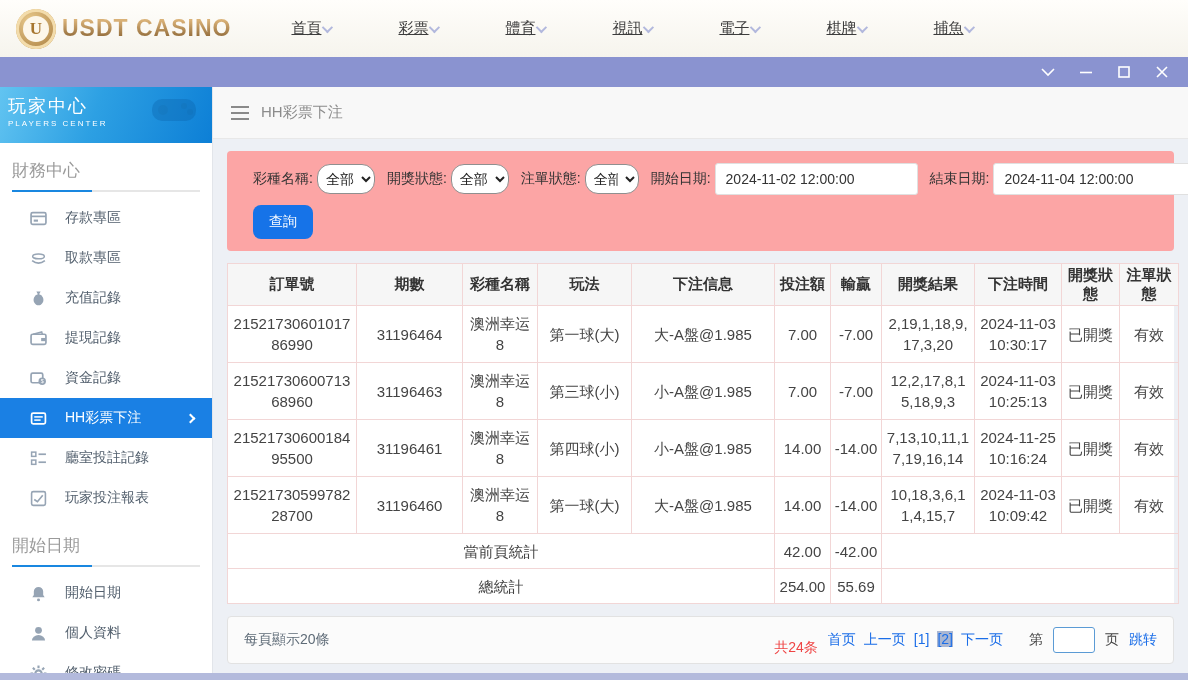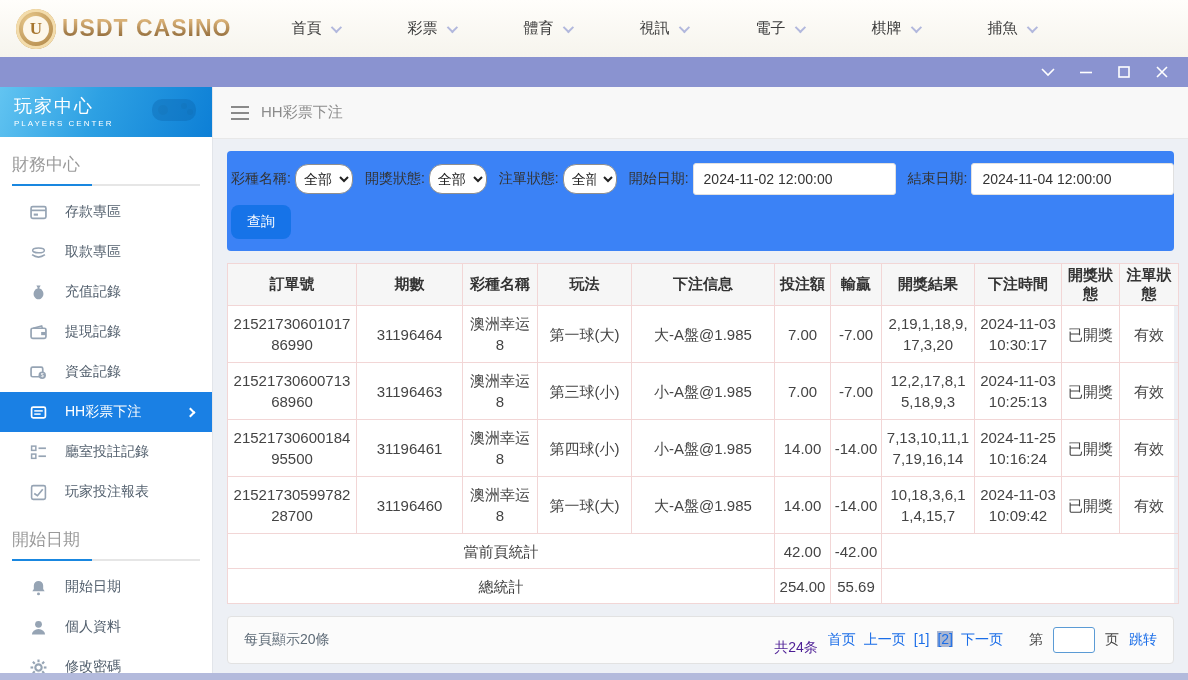--- a/index.html
+++ b/index.html
@@ -13,62 +13,62 @@
   .coin { width:40px; height:40px; border-radius:50%;
     background:radial-gradient(circle at 35% 30%, #e8c98c, #a77b3c);
     display:flex; align-items:center; justify-content:center; box-shadow:inset 0 0 0 3px #f3dcab; }
   .coin-inner { width:26px; height:26px; border-radius:50%; background:#fdf7ea;
     display:flex; align-items:center; justify-content:center;
     color:#a7762f; font-weight:bold; font-size:17px; font-family:"Liberation Serif",serif; }
   .brand-text { font-size:23px; font-weight:bold; letter-spacing:1px;
     background:linear-gradient(180deg,#d9b177 20%,#8a6434 90%);
     -webkit-background-clip:text; background-clip:text; color:transparent; }
   .nav-items { display:flex; margin-left:60px; }
-  .nav-item { display:flex; align-items:center; gap:10px; margin-right:68px;
-    font-size:15px; color:#3c3c3c; cursor:pointer; }
+  .nav-item { display:flex; align-items:center; gap:1px; margin-right:68px;
+    font-size:15px; color:#3c3c3c; cursor:pointer;text-decoration:underline; }
   .chev-down { width:8px; height:8px; border-right:2px solid #b2b8dd; border-bottom:2px solid #b2b8dd;
     transform:rotate(45deg) translateY(-2px); display:inline-block; }
 
   
   .titlebar { height:30px; background:#8a93d0; display:flex; align-items:center;
     justify-content:flex-end; padding-right:12px; gap:10px; }
   .winbtn { width:28px; height:22px; display:flex; align-items:center; justify-content:center;
     cursor:pointer; color:#fff; }
   .winbtn svg { display:block; }
 
   
   .app { display:flex; height:586px; }
   .bottom-strip { height:7px; background:#b3badc; }
 
   
   .sidebar { width:213px; background:#fff; border-right:1px solid #e2e5ea; overflow:hidden; }
-  .side-header { height:50px; position:relative; overflow:hidden;
+  .side-header { height:56px; position:relative; overflow:hidden;
     background:linear-gradient(110deg,#62c4f1 0%,#2da0e3 45%,#0d7fd6 100%);
-    color:#fff; padding:7px 0 0 14px; }
+    color:#fff; padding:7px 0 0 8px; }
   .side-header .t1 { font-size:18px; letter-spacing:2px; }
   .side-header .t2 { font-size:8px; letter-spacing:2px; margin-top:1px; }
   .gamepad { position:absolute; right:12px; top:6px; opacity:.35; }
   .side-section-title { margin:16px 12px 8px 12px; font-size:17px; color:#9a9a9a; }
   .side-underline { margin:0 12px 6px 12px; height:2px;
     background:linear-gradient(to right,#1987e0 0 80px,#e6e6e6 80px); }
   .side-item { height:40px; display:flex; align-items:center; padding-left:30px;
     gap:18px; font-size:14px; color:#53606e; cursor:pointer; position:relative; }
   .side-item .ic { width:17px; height:17px; color:#96a4b4; flex:0 0 17px; }
   .side-item.active { background:#1a80e4; color:#fff; }
   .side-item.active .ic { color:#fff; }
   .side-item .chev-right { position:absolute; right:18px; width:7px; height:7px;
     border-right:2px solid #fff; border-bottom:2px solid #fff; transform:rotate(-45deg); }
 
   
   .main { flex:1; background:#edf0f5; display:flex; flex-direction:column; overflow:hidden; }
   .breadcrumb { height:52px; background:#f8f8f8; border-bottom:1px solid #e8e8e8;
     display:flex; align-items:center; gap:12px; padding-left:18px; color:#8c8c8c; font-size:15px; }
   .content { padding:12px 14px 0 14px; }
 
-  .filter-card { background:#3b82f6; border-radius:4px; padding:12px 14px 12px 4px; }
+  .filter-card { background:#fca5a5; border-radius:4px; padding:12px 14px 12px 26px; }
   .filter-row { display:flex; align-items:center; flex-wrap:nowrap; }
   .f-label { font-size:14px; color:#333; margin:0 4px 0 0; white-space:nowrap; }
   .f-gap { margin-left:12px; }
   select { font-size:14px; color:#222; padding:5px 4px; border:1px solid #8f8f8f; border-radius:13px;
     background:#fff; font-family:inherit; }
   .sel-wide { width:122px; } .sel-mid { width:72px; } .sel-small { width:54px; }
   .date-input { width:206px; font-size:14px; color:#333; border:1px solid #e0e0e0; border-radius:3px;
     padding:7px 10px; font-family:inherit; }
   .btn-search { margin-top:10px; background:#1673e8; color:#fff; border:none; border-radius:8px;
     padding:8px 16px; font-size:14px; cursor:pointer; font-family:inherit; }
@@ -80,21 +80,21 @@
   table { border:1px solid #e9e9e9; }
   td { text-align:center; font-size:15px; color:#444; padding:7px 3px; line-height:21px;
     word-break:break-all; }
   tr.data-row td { height:56px; }
   tr.summary-row td { height:35px; padding:4px 3px; }
 
   .pager-card { margin-top:12px; background:#fbfbfb; border:1px solid #e2e2e2; border-radius:4px;
     height:48px; display:flex; align-items:center; justify-content:space-between; padding:0 16px; }
   .pager-left { font-size:14px; color:#5e6b77; }
   .pager-right { display:flex; align-items:center; gap:10px; font-size:14px; }
-  .pager-total { color:#4c1d95;margin-top:15px; }
+  .pager-total { color:#ef4444;margin-top:15px; }
   .pager-link { color:#1b6ee8; cursor:pointer; }
   .pager-link.current { background:#a9b6d2; }
   .jump-label { color:#444; }
   .jump-input { width:42px; height:26px; border:1px solid #5b9bd5; border-radius:3px;
     font-size:14px; text-align:center; font-family:inherit; }
 
   .ic svg, .hamburger svg { width:100%; height:100%; display:block; }
   .hamburger { width:18px; height:14px; color:#8a8a8a; }
 </style>
 </head>

